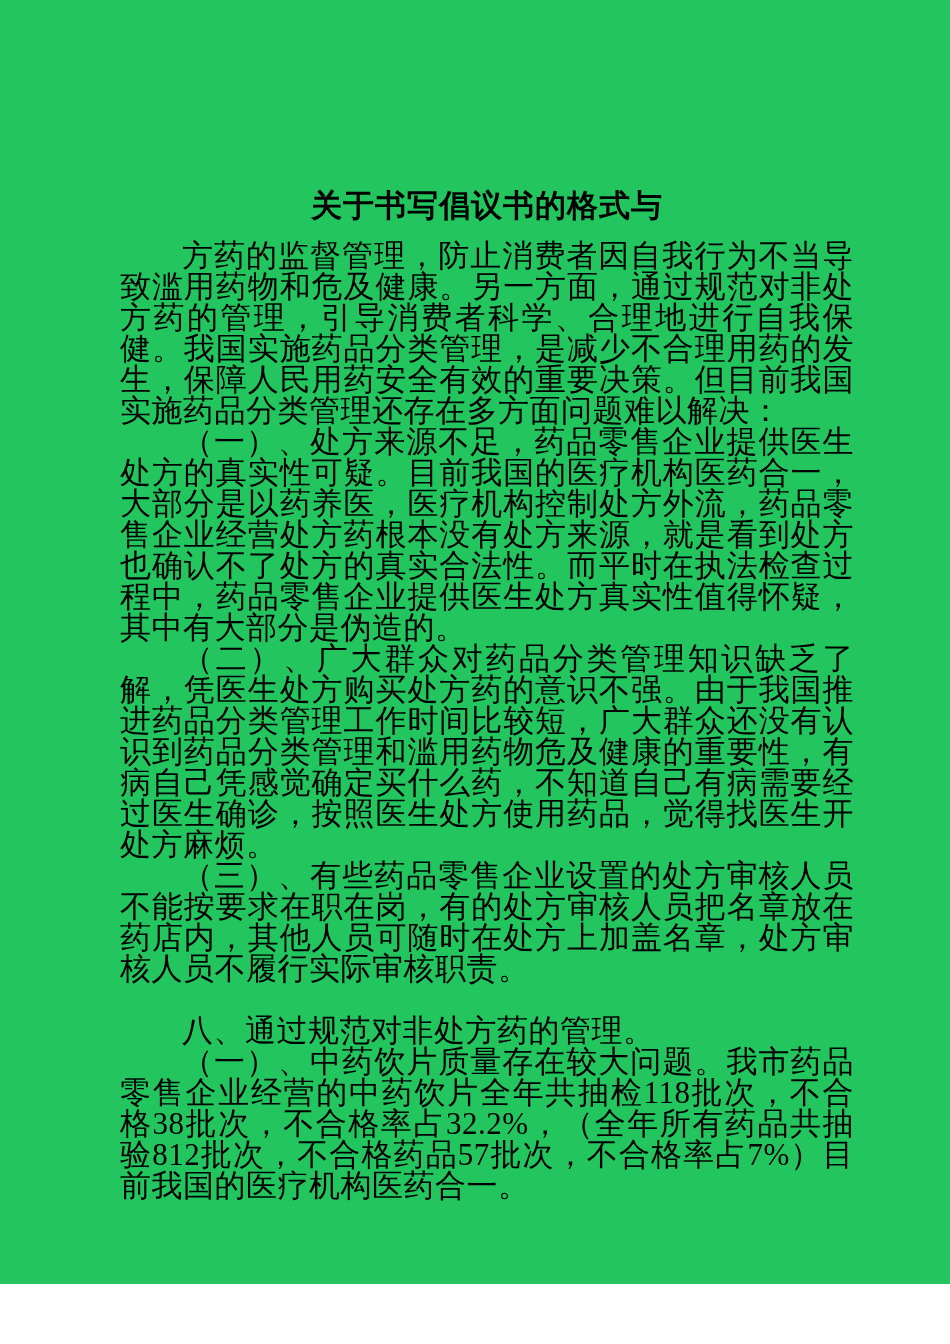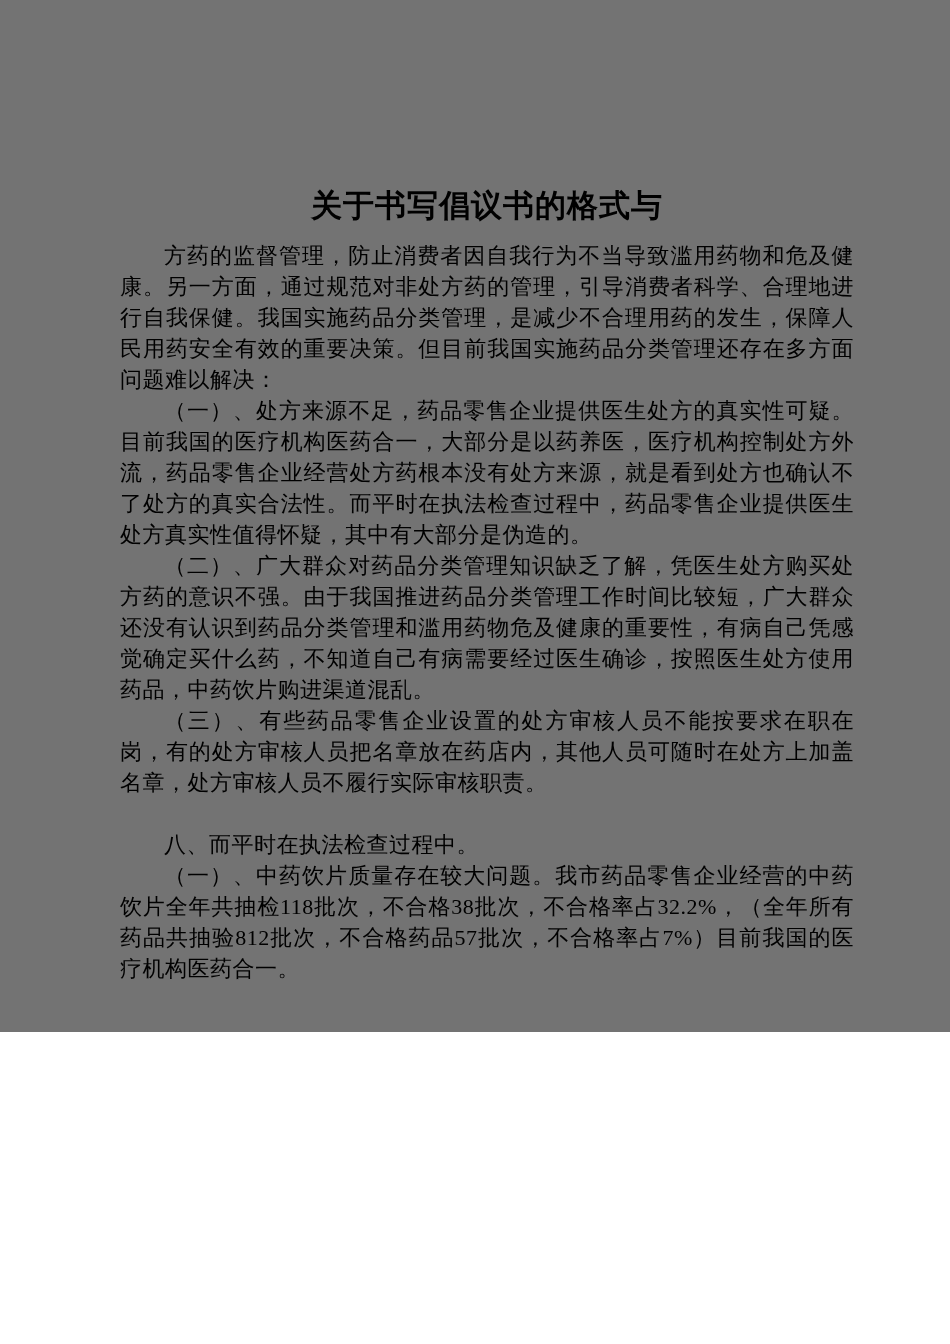--- a/index.html
+++ b/index.html
@@ -6,58 +6,58 @@
     html, body { background: #ffffff; }
     body {
       width: 950px;
       height: 1344px;
       overflow: hidden;
       font-family: "Liberation Serif", "DejaVu Serif", serif;
       color: #000000;
     }
     .page {
       width: 950px;
-      height: 1032px;
-      background: #737373;
+      height: 1284px;
+      background: #22c55e;
       padding: 186px 96px 0 120px;
     }
     .doc-title {
       font-family: "DejaVu Sans", "Liberation Sans", sans-serif;
       font-size: 31px;
       font-weight: bold;
       text-align: center;
       line-height: 38px;
       margin-bottom: 16px;
       letter-spacing: 1px;
     }
     .para {
-      font-size: 22px;
+      font-size: 31px;
       line-height: 31px;
       text-align: justify;
       text-indent: 2em;
       word-break: break-all;
       letter-spacing: 0.5px;
     }
     .blank-line {
       height: 31px;
     }
   </style>
 </head>
 <body>
 
 <div class="page">
   <h1 class="doc-title">关于书写倡议书的格式与</h1>
 
   <p class="para">方药的监督管理，防止消费者因自我行为不当导致滥用药物和危及健康。另一方面，通过规范对非处方药的管理，引导消费者科学、合理地进行自我保健。我国实施药品分类管理，是减少不合理用药的发生，保障人民用药安全有效的重要决策。但目前我国实施药品分类管理还存在多方面问题难以解决：</p>
 
   <p class="para">（一）、处方来源不足，药品零售企业提供医生处方的真实性可疑。目前我国的医疗机构医药合一，大部分是以药养医，医疗机构控制处方外流，药品零售企业经营处方药根本没有处方来源，就是看到处方也确认不了处方的真实合法性。而平时在执法检查过程中，药品零售企业提供医生处方真实性值得怀疑，其中有大部分是伪造的。</p>
 
-  <p class="para">（二）、广大群众对药品分类管理知识缺乏了解，凭医生处方购买处方药的意识不强。由于我国推进药品分类管理工作时间比较短，广大群众还没有认识到药品分类管理和滥用药物危及健康的重要性，有病自己凭感觉确定买什么药，不知道自己有病需要经过医生确诊，按照医生处方使用药品，中药饮片购进渠道混乱。</p>
+  <p class="para">（二）、广大群众对药品分类管理知识缺乏了解，凭医生处方购买处方药的意识不强。由于我国推进药品分类管理工作时间比较短，广大群众还没有认识到药品分类管理和滥用药物危及健康的重要性，有病自己凭感觉确定买什么药，不知道自己有病需要经过医生确诊，按照医生处方使用药品，觉得找医生开处方麻烦。</p>
 
   <p class="para">（三）、有些药品零售企业设置的处方审核人员不能按要求在职在岗，有的处方审核人员把名章放在药店内，其他人员可随时在处方上加盖名章，处方审核人员不履行实际审核职责。</p>
 
   <div class="blank-line"></div>
 
-  <p class="para">八、而平时在执法检查过程中。</p>
+  <p class="para">八、通过规范对非处方药的管理。</p>
 
   <p class="para">（一）、中药饮片质量存在较大问题。我市药品零售企业经营的中药饮片全年共抽检118批次，不合格38批次，不合格率占32.2%，（全年所有药品共抽验812批次，不合格药品57批次，不合格率占7%）目前我国的医疗机构医药合一。</p>
 
 </div>
 
 </body></html>

